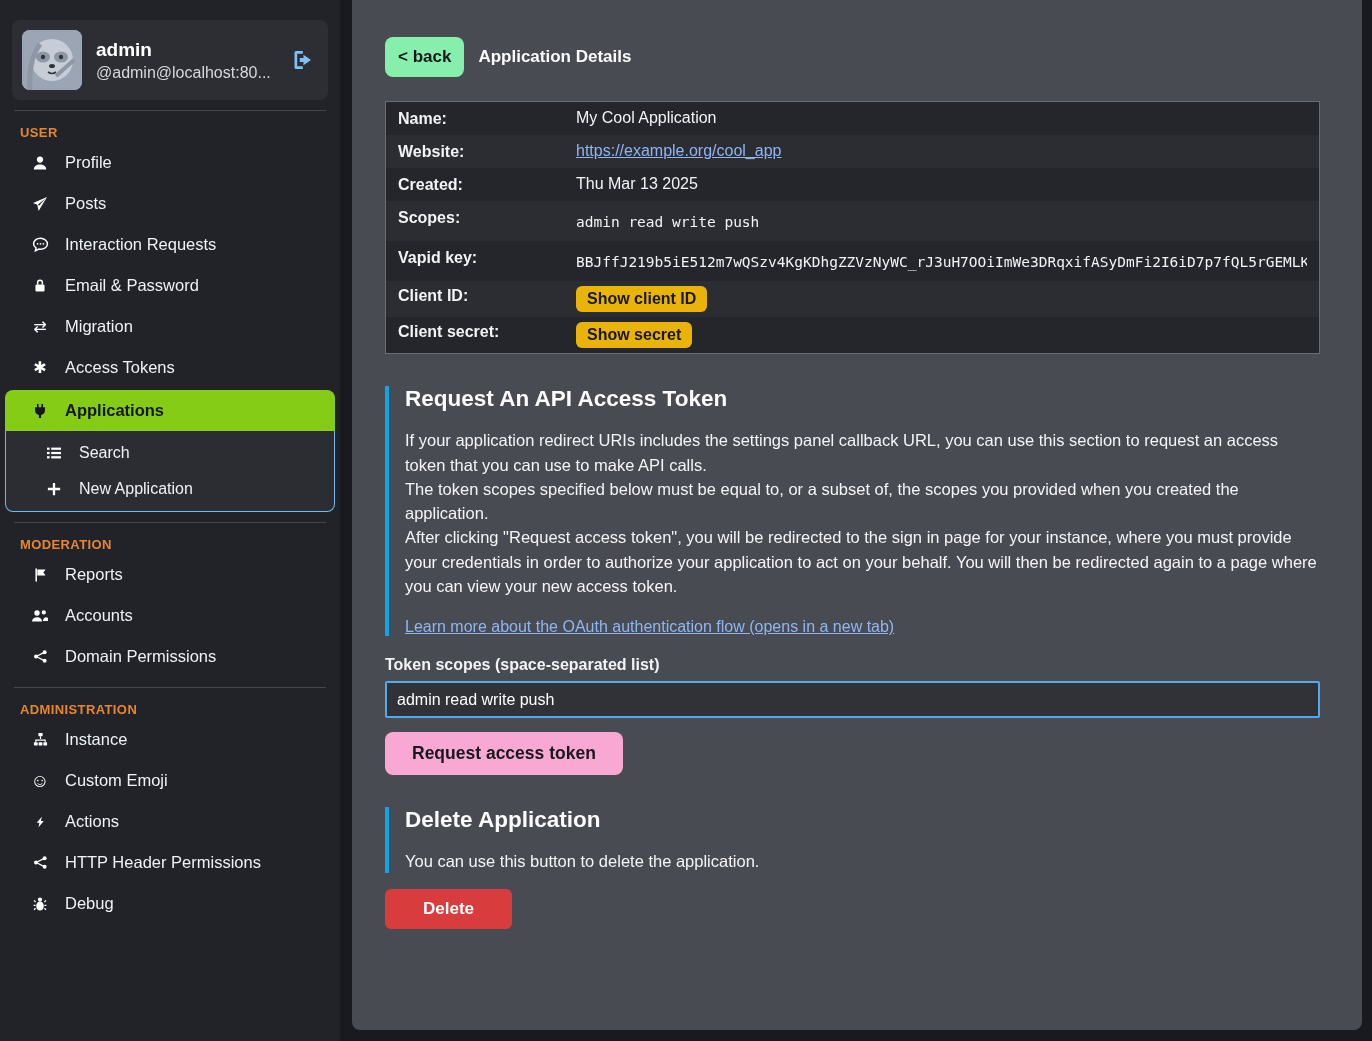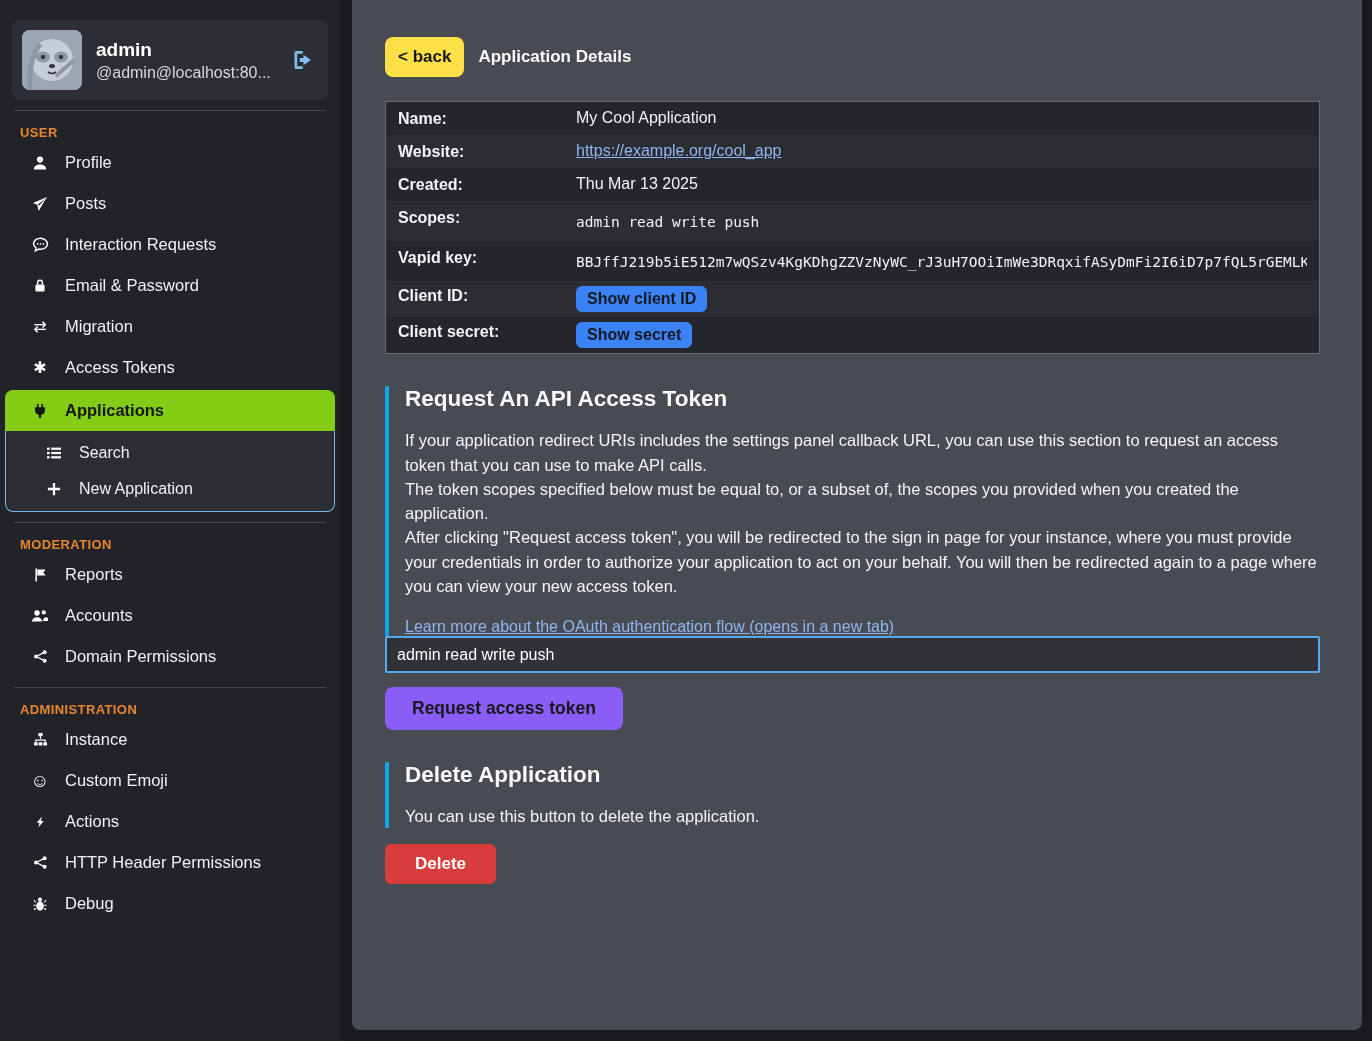--- a/index.html
+++ b/index.html
@@ -66,37 +66,37 @@
   .main {
     flex:1;
     margin:0 10px 11px 12px;
     background:#494b53;
     border-radius:0 0 8px 8px;
     padding:25px 42px 40px 33px;
     overflow:hidden;
   }
   .page-head { display:flex; align-items:center; gap:14px; margin:12px 0 24px 0; }
   .back-btn {
-    background:#fde047; color:#17181d; font-weight:bold; font-size:17px;
+    background:#86efac; color:#17181d; font-weight:bold; font-size:17px;
     border:none; border-radius:8px; padding:10px 13px; cursor:pointer;
     font-family:inherit;
   }
   .page-title { font-size:17px; font-weight:bold; color:#fbfbfc; }
 
   
   .details-table { border:1px solid #6a6c72; width:100%; }
   .drow { display:flex; align-items:flex-start; padding:7px 12px; }
   .drow:nth-child(odd) { background:#25262b; }
   .drow:nth-child(even) { background:#2c2d33; }
   .dlabel { width:178px; min-width:178px; font-weight:bold; font-size:16px; padding-top:1px; }
   .dvalue { flex:1; font-size:16px; min-width:0; }
   .dvalue.mono { font-size:14.5px; padding-top:3px; line-height:1.6; white-space:nowrap; overflow:hidden; }
   .dvalue a, a.link { color:#8fb6f0; text-decoration:underline; }
   .show-btn {
-    background:#3b82f6; color:#17181d; font-weight:bold; font-size:16px;
+    background:#eab308; color:#17181d; font-weight:bold; font-size:16px;
     border:none; border-radius:6px; padding:4px 11px; cursor:pointer;
     font-family:inherit;
   }
   .drow.btn-row { padding:5px 12px; }
 
   
   .section { margin-top:32px; }
   .desc-block { border-left:4px solid #0ea5e9; padding-left:16px; }
   .section-title { font-size:22.5px; font-weight:bold; color:#fbfbfc; margin-bottom:16px; }
   .info-line { font-size:16.5px; line-height:1.47; color:#f4f5f7; }
@@ -105,28 +105,28 @@
   .field-label { display:block; font-weight:bold; font-size:16px; margin:20px 0 7px 0; }
   .scopes-input {
     width:100%; height:37px;
     background:#303238; color:#ffffff;
     border:2px solid #55a9ed; border-radius:2px;
     font-size:16px; font-family:inherit;
     padding:6px 10px; outline:none;
   }
   .request-btn {
     margin-top:14px;
-    background:#8b5cf6; color:#17181d; font-weight:bold; font-size:17.5px;
+    background:#f9a8d4; color:#17181d; font-weight:bold; font-size:17.5px;
     border:none; border-radius:8px; padding:11px 27px; cursor:pointer;
     font-family:inherit;
   }
   .delete-btn {
     margin-top:16px;
     background:#d83c3c; color:#ffffff; font-weight:bold; font-size:17px;
-    border:none; border-radius:6px; padding:10px 30px; cursor:pointer;
+    border:none; border-radius:6px; padding:10px 38px; cursor:pointer;
     font-family:inherit;
   }
 </style>
 </head>
 <body>
 
 <nav class="sidebar">
 
   <div class="user-card">
     <div class="avatar">
@@ -378,20 +378,21 @@
   </div>
 
   <section class="section">
     <div class="desc-block">
       <h2 class="section-title">Request An API Access Token</h2>
       <p class="info-line">If your application redirect URIs includes the settings panel callback URL, you can use this section to request an access token that you can use to make API calls.</p>
       <p class="info-line">The token scopes specified below must be equal to, or a subset of, the scopes you provided when you created the application.</p>
       <p class="info-line">After clicking "Request access token", you will be redirected to the sign in page for your instance, where you must provide your credentials in order to authorize your application to act on your behalf. You will then be redirected again to a page where you can view your new access token.</p>
       <p class="link-para"><a href="#" class="link">Learn more about the OAuth authentication flow (opens in a new tab)</a></p>
     </div>
+    <label class="field-label">Token scopes (space-separated list)</label>
     <input class="scopes-input" type="text" value="admin read write push" style="">
     <div>
       <button class="request-btn">Request access token</button>
     </div>
   </section>
 
   <section class="section">
     <div class="desc-block">
       <h2 class="section-title">Delete Application</h2>
       <p class="info-line">You can use this button to delete the application.</p>

